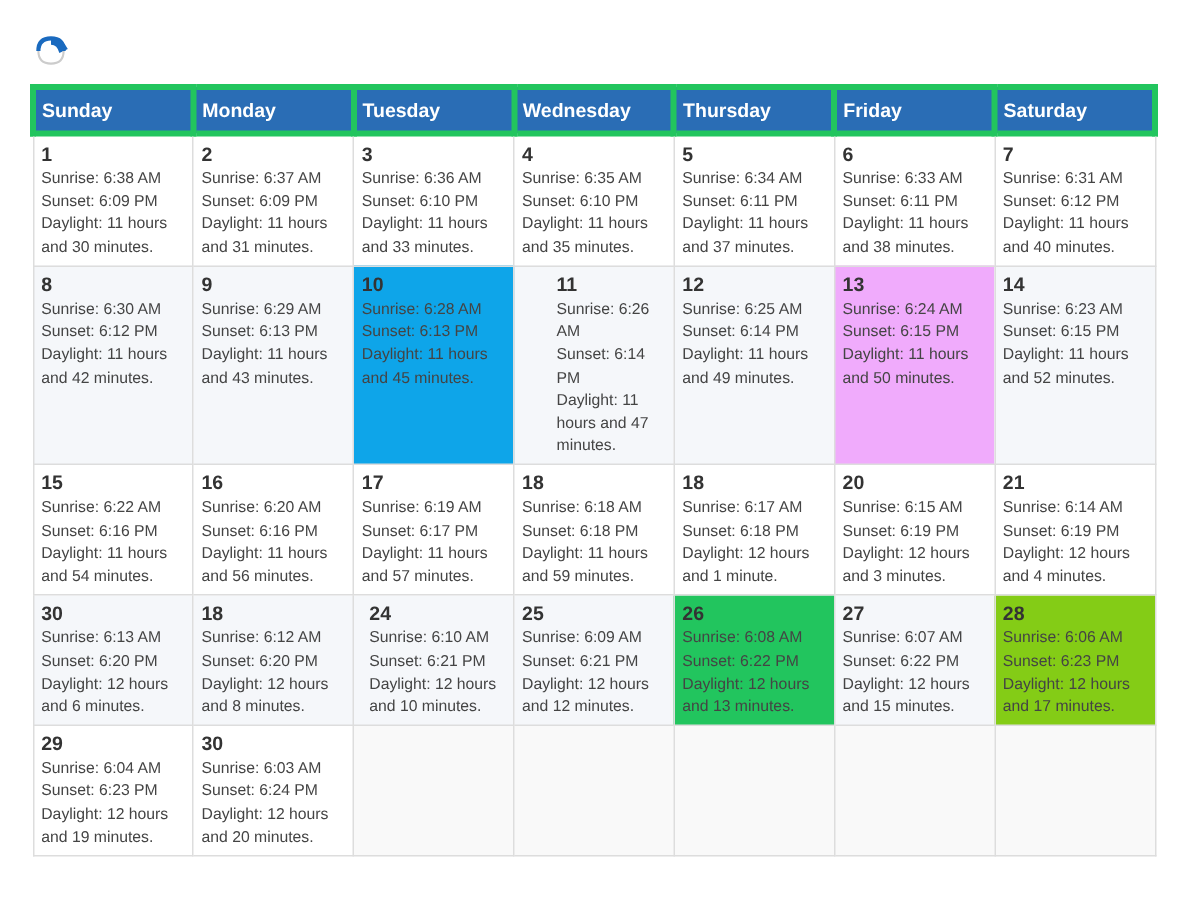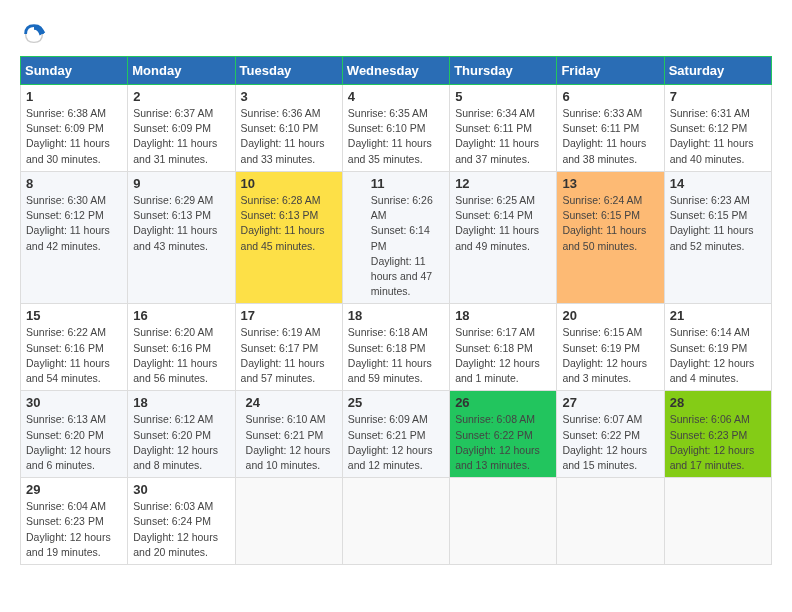--- a/index.html
+++ b/index.html
@@ -8,21 +8,21 @@
     .header-row { display: flex; justify-content: space-between; align-items: flex-start; margin-bottom: 4px; }
     .logo { display: flex; align-items: center; }
     .logo-text { display: flex; flex-direction: column; line-height: 1.1; }
     .logo-general { font-size: 18px; font-weight: bold; color: #333; }
     .logo-blue { font-size: 18px; font-weight: bold; color: #1a6abf; }
     .logo-icon { width: 28px; height: 28px; margin-right: 2px; }
     .title-block { text-align: right; }
     .month-title { font-size: 40px; font-weight: bold; color: #333; line-height: 1.1; }
     .subtitle { font-size: 16px; color: #555; }
     .calendar { width: 100%; border-collapse: collapse; margin-top: 8px; }
-    .calendar th { background: #2a6db5; color: #fff; font-size: 13px; padding: 6px 4px; text-align: left; border: 1px solid #22c55e; }
+    .calendar th { background: #2a6db5; color: #fff; font-size: 13px; padding: 6px 4px; text-align: left; border: 4px solid #22c55e; }
     .calendar td { vertical-align: top; border: 1px solid #ddd; padding: 4px 5px; font-size: 10.5px; color: #333; width: calc(100%/7); background: #fff; min-height: 80px; }
     .calendar tr:nth-child(even) td { background: #f5f7fa; }
     .day-num { font-size: 13px; font-weight: bold; color: #333; display: block; margin-bottom: 2px; }
     .day-detail { font-size: 10.5px; color: #444; line-height: 1.45; }
     .empty-cell { background: #f9f9f9 !important; }
   </style>
 </head>
 <body>
 
 <div class="container">
@@ -62,24 +62,24 @@
           <td><span class="day-num">2</span><span class="day-detail">Sunrise: 6:37 AM<br>Sunset: 6:09 PM<br>Daylight: 11 hours and 31 minutes.</span></td>
           <td><span class="day-num">3</span><span class="day-detail">Sunrise: 6:36 AM<br>Sunset: 6:10 PM<br>Daylight: 11 hours and 33 minutes.</span></td>
           <td><span class="day-num">4</span><span class="day-detail">Sunrise: 6:35 AM<br>Sunset: 6:10 PM<br>Daylight: 11 hours and 35 minutes.</span></td>
           <td><span class="day-num">5</span><span class="day-detail">Sunrise: 6:34 AM<br>Sunset: 6:11 PM<br>Daylight: 11 hours and 37 minutes.</span></td>
           <td><span class="day-num">6</span><span class="day-detail">Sunrise: 6:33 AM<br>Sunset: 6:11 PM<br>Daylight: 11 hours and 38 minutes.</span></td>
           <td><span class="day-num">7</span><span class="day-detail">Sunrise: 6:31 AM<br>Sunset: 6:12 PM<br>Daylight: 11 hours and 40 minutes.</span></td>
         </tr>
         <tr>
           <td style="background: rgb(245, 247, 250);"><span class="day-num">8</span><span class="day-detail">Sunrise: 6:30 AM<br>Sunset: 6:12 PM<br>Daylight: 11 hours and 42 minutes.</span></td>
           <td style="background: rgb(245, 247, 250);"><span class="day-num">9</span><span class="day-detail">Sunrise: 6:29 AM<br>Sunset: 6:13 PM<br>Daylight: 11 hours and 43 minutes.</span></td>
-          <td style="background: #fde047;"><span class="day-num">10</span><span class="day-detail">Sunrise: 6:28 AM<br>Sunset: 6:13 PM<br>Daylight: 11 hours and 45 minutes.</span></td>
+          <td style="background: #0ea5e9;"><span class="day-num">10</span><span class="day-detail">Sunrise: 6:28 AM<br>Sunset: 6:13 PM<br>Daylight: 11 hours and 45 minutes.</span></td>
           <td style="background: rgb(245, 247, 250); padding-left: 28px;"><span class="day-num">11</span><span class="day-detail">Sunrise: 6:26 AM<br>Sunset: 6:14 PM<br>Daylight: 11 hours and 47 minutes.</span></td>
           <td style="background: rgb(245, 247, 250);"><span class="day-num">12</span><span class="day-detail">Sunrise: 6:25 AM<br>Sunset: 6:14 PM<br>Daylight: 11 hours and 49 minutes.</span></td>
-          <td style="background: #fdba74; margin-top: 41px;"><span class="day-num">13</span><span class="day-detail">Sunrise: 6:24 AM<br>Sunset: 6:15 PM<br>Daylight: 11 hours and 50 minutes.</span></td>
+          <td style="background: #f0abfc; margin-top: 41px;"><span class="day-num">13</span><span class="day-detail">Sunrise: 6:24 AM<br>Sunset: 6:15 PM<br>Daylight: 11 hours and 50 minutes.</span></td>
           <td style="background: rgb(245, 247, 250);"><span class="day-num">14</span><span class="day-detail">Sunrise: 6:23 AM<br>Sunset: 6:15 PM<br>Daylight: 11 hours and 52 minutes.</span></td>
         </tr>
         <tr>
           <td><span class="day-num">15</span><span class="day-detail">Sunrise: 6:22 AM<br>Sunset: 6:16 PM<br>Daylight: 11 hours and 54 minutes.</span></td>
           <td><span class="day-num">16</span><span class="day-detail">Sunrise: 6:20 AM<br>Sunset: 6:16 PM<br>Daylight: 11 hours and 56 minutes.</span></td>
           <td><span class="day-num">17</span><span class="day-detail">Sunrise: 6:19 AM<br>Sunset: 6:17 PM<br>Daylight: 11 hours and 57 minutes.</span></td>
           <td><span class="day-num">18</span><span class="day-detail">Sunrise: 6:18 AM<br>Sunset: 6:18 PM<br>Daylight: 11 hours and 59 minutes.</span></td>
           <td><span class="day-num">18</span><span class="day-detail">Sunrise: 6:17 AM<br>Sunset: 6:18 PM<br>Daylight: 12 hours and 1 minute.</span></td>
           <td><span class="day-num">20</span><span class="day-detail">Sunrise: 6:15 AM<br>Sunset: 6:19 PM<br>Daylight: 12 hours and 3 minutes.</span></td>
           <td><span class="day-num">21</span><span class="day-detail">Sunrise: 6:14 AM<br>Sunset: 6:19 PM<br>Daylight: 12 hours and 4 minutes.</span></td>

